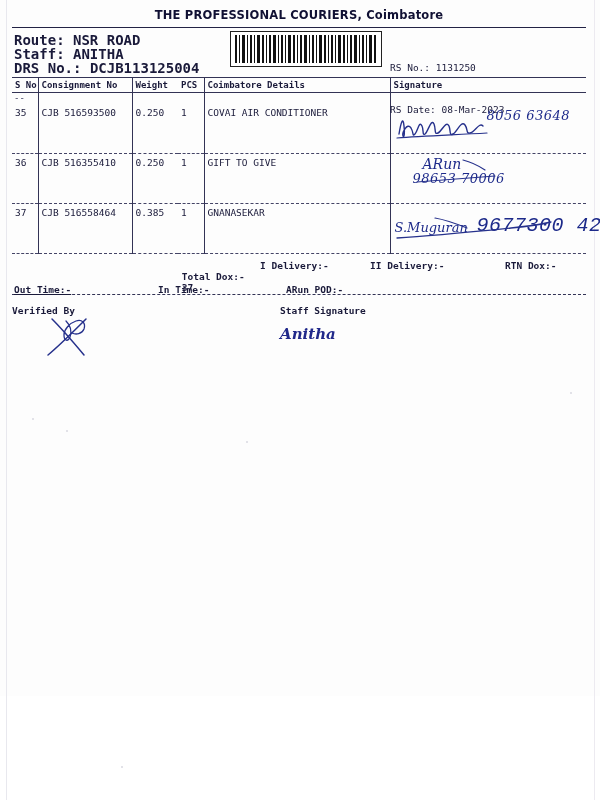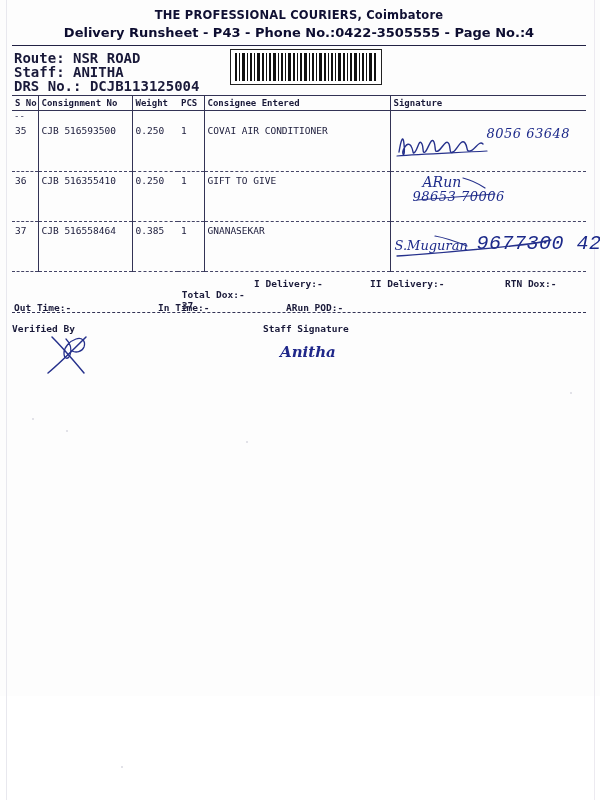--- a/index.html
+++ b/index.html
@@ -151,21 +151,21 @@
   }
   .verified {
     margin-top: 10px;
     font-size: 9.5px;
     font-weight: bold;
     position: relative;
     height: 60px;
   }
   .staff-sig-label {
     position: absolute;
-    left: 251px;
+    left: 268px;
     top: 0px;
     font-size: 9.5px;
     font-weight: bold;
   }
   
   .hand {
     font-family: "DejaVu Serif", serif;
     font-style: italic;
     color: #1d2a8a;
     position: absolute;
@@ -194,21 +194,20 @@
 
   <div class="speck" style="left:32px;top:418px;width:2px;height:2px;"></div>
   <div class="speck" style="left:66px;top:430px;width:2px;height:2px;"></div>
   <div class="speck" style="left:246px;top:441px;width:2px;height:2px;"></div>
   <div class="speck" style="left:570px;top:392px;width:2px;height:2px;"></div>
   <div class="speck" style="left:121px;top:766px;width:2px;height:2px;"></div>
 
   <div class="doc">
 
     <div class="title">THE PROFESSIONAL COURIERS, Coimbatore</div>
-    <div class="subtitle">Delivery Runsheet - P43 - Phone No.:0422-3505555 - Page No.:4</div>
     <div class="hr"></div>
 
     <div class="meta">
       <div class="meta-left">
         <div><span>Route:</span> <span>NSR ROAD</span></div>
         <div><span>Staff:</span> <span>ANITHA</span></div>
         <div><span>DRS No.:</span> <span>DCJB113125004</span></div>
       </div>
 
       <div class="barcode-box">
@@ -246,38 +245,42 @@
           <i style="left:115px;width:2px;"></i>
             <i style="left:119px;width:3px;"></i>
             <i style="left:124px;width:1px;"></i>
           <i style="left:127px;width:2px;"></i>
             <i style="left:131px;width:1px;"></i>
             <i style="left:134px;width:3px;"></i>
           <i style="left:139px;width:2px;"></i>
         </div>
       </div>
 
+      <div class="meta-right">
+        <div><span>RS No.:</span> <span>1131250</span></div>
+        <div><span>RS Date:</span> <span>08-Mar-2023</span></div>
+      </div>
     </div>
 
     <table class="grid">
       <colgroup>
         <col style="width:26px">
         <col style="width:94px">
         <col style="width:46px">
         <col style="width:26px">
         <col style="width:186px">
         <col style="width:196px">
       </colgroup>
       <tbody>
           <tr class="thead-row">
         <td class="vline">S No</td>
         <td class="vline">Consignment No</td>
         <td>Weight</td>
         <td class="vline">PCS</td>
-        <td class="vline">Consignee Entered</td>
+        <td class="vline">Coimbatore Details</td>
         <td>Signature</td>
       </tr>
 
       <tr>
         <td class="dashline vline">--</td>
         <td class="vline"></td>
         <td></td>
         <td class="vline"></td>
         <td class="vline"></td>
         <td></td>
@@ -331,25 +334,25 @@
         </td>
       </tr>
     </tbody>
       </table>
 
     <div class="totals-grid">
       <span class="tg" style="left:124px;top:6px;">
         <span>Total Dox:-</span>
         <span>37</span>
       </span>
-      <span class="tg" style="left:242px;top:6px;">I Delivery:-</span>
+      <span class="tg" style="left:248px;top:6px;">I Delivery:-</span>
       <span class="tg" style="left:358px;top:6px;">II Delivery:-</span>
       <span class="tg" style="left:480px;top:6px;margin-left:13px;">RTN Dox:-</span>
 
-      <span class="tg" style="left:2px;top:30px;">Out Time:-</span>
+      <span class="tg" style="left:2px;top:30px;text-decoration:underline;">Out Time:-</span>
       <span class="tg" style="left:146px;top:30px;">In Time:-</span>
       <span class="tg" style="left:274px;top:30px;">ARun POD:-</span>
     </div>
 
     <div class="hr-dashed" style="margin-top:-4px;"></div>
 
 
     <div class="verified">
       <span>Verified By</span>
       <span class="staff-sig-label">Staff Signature</span>

